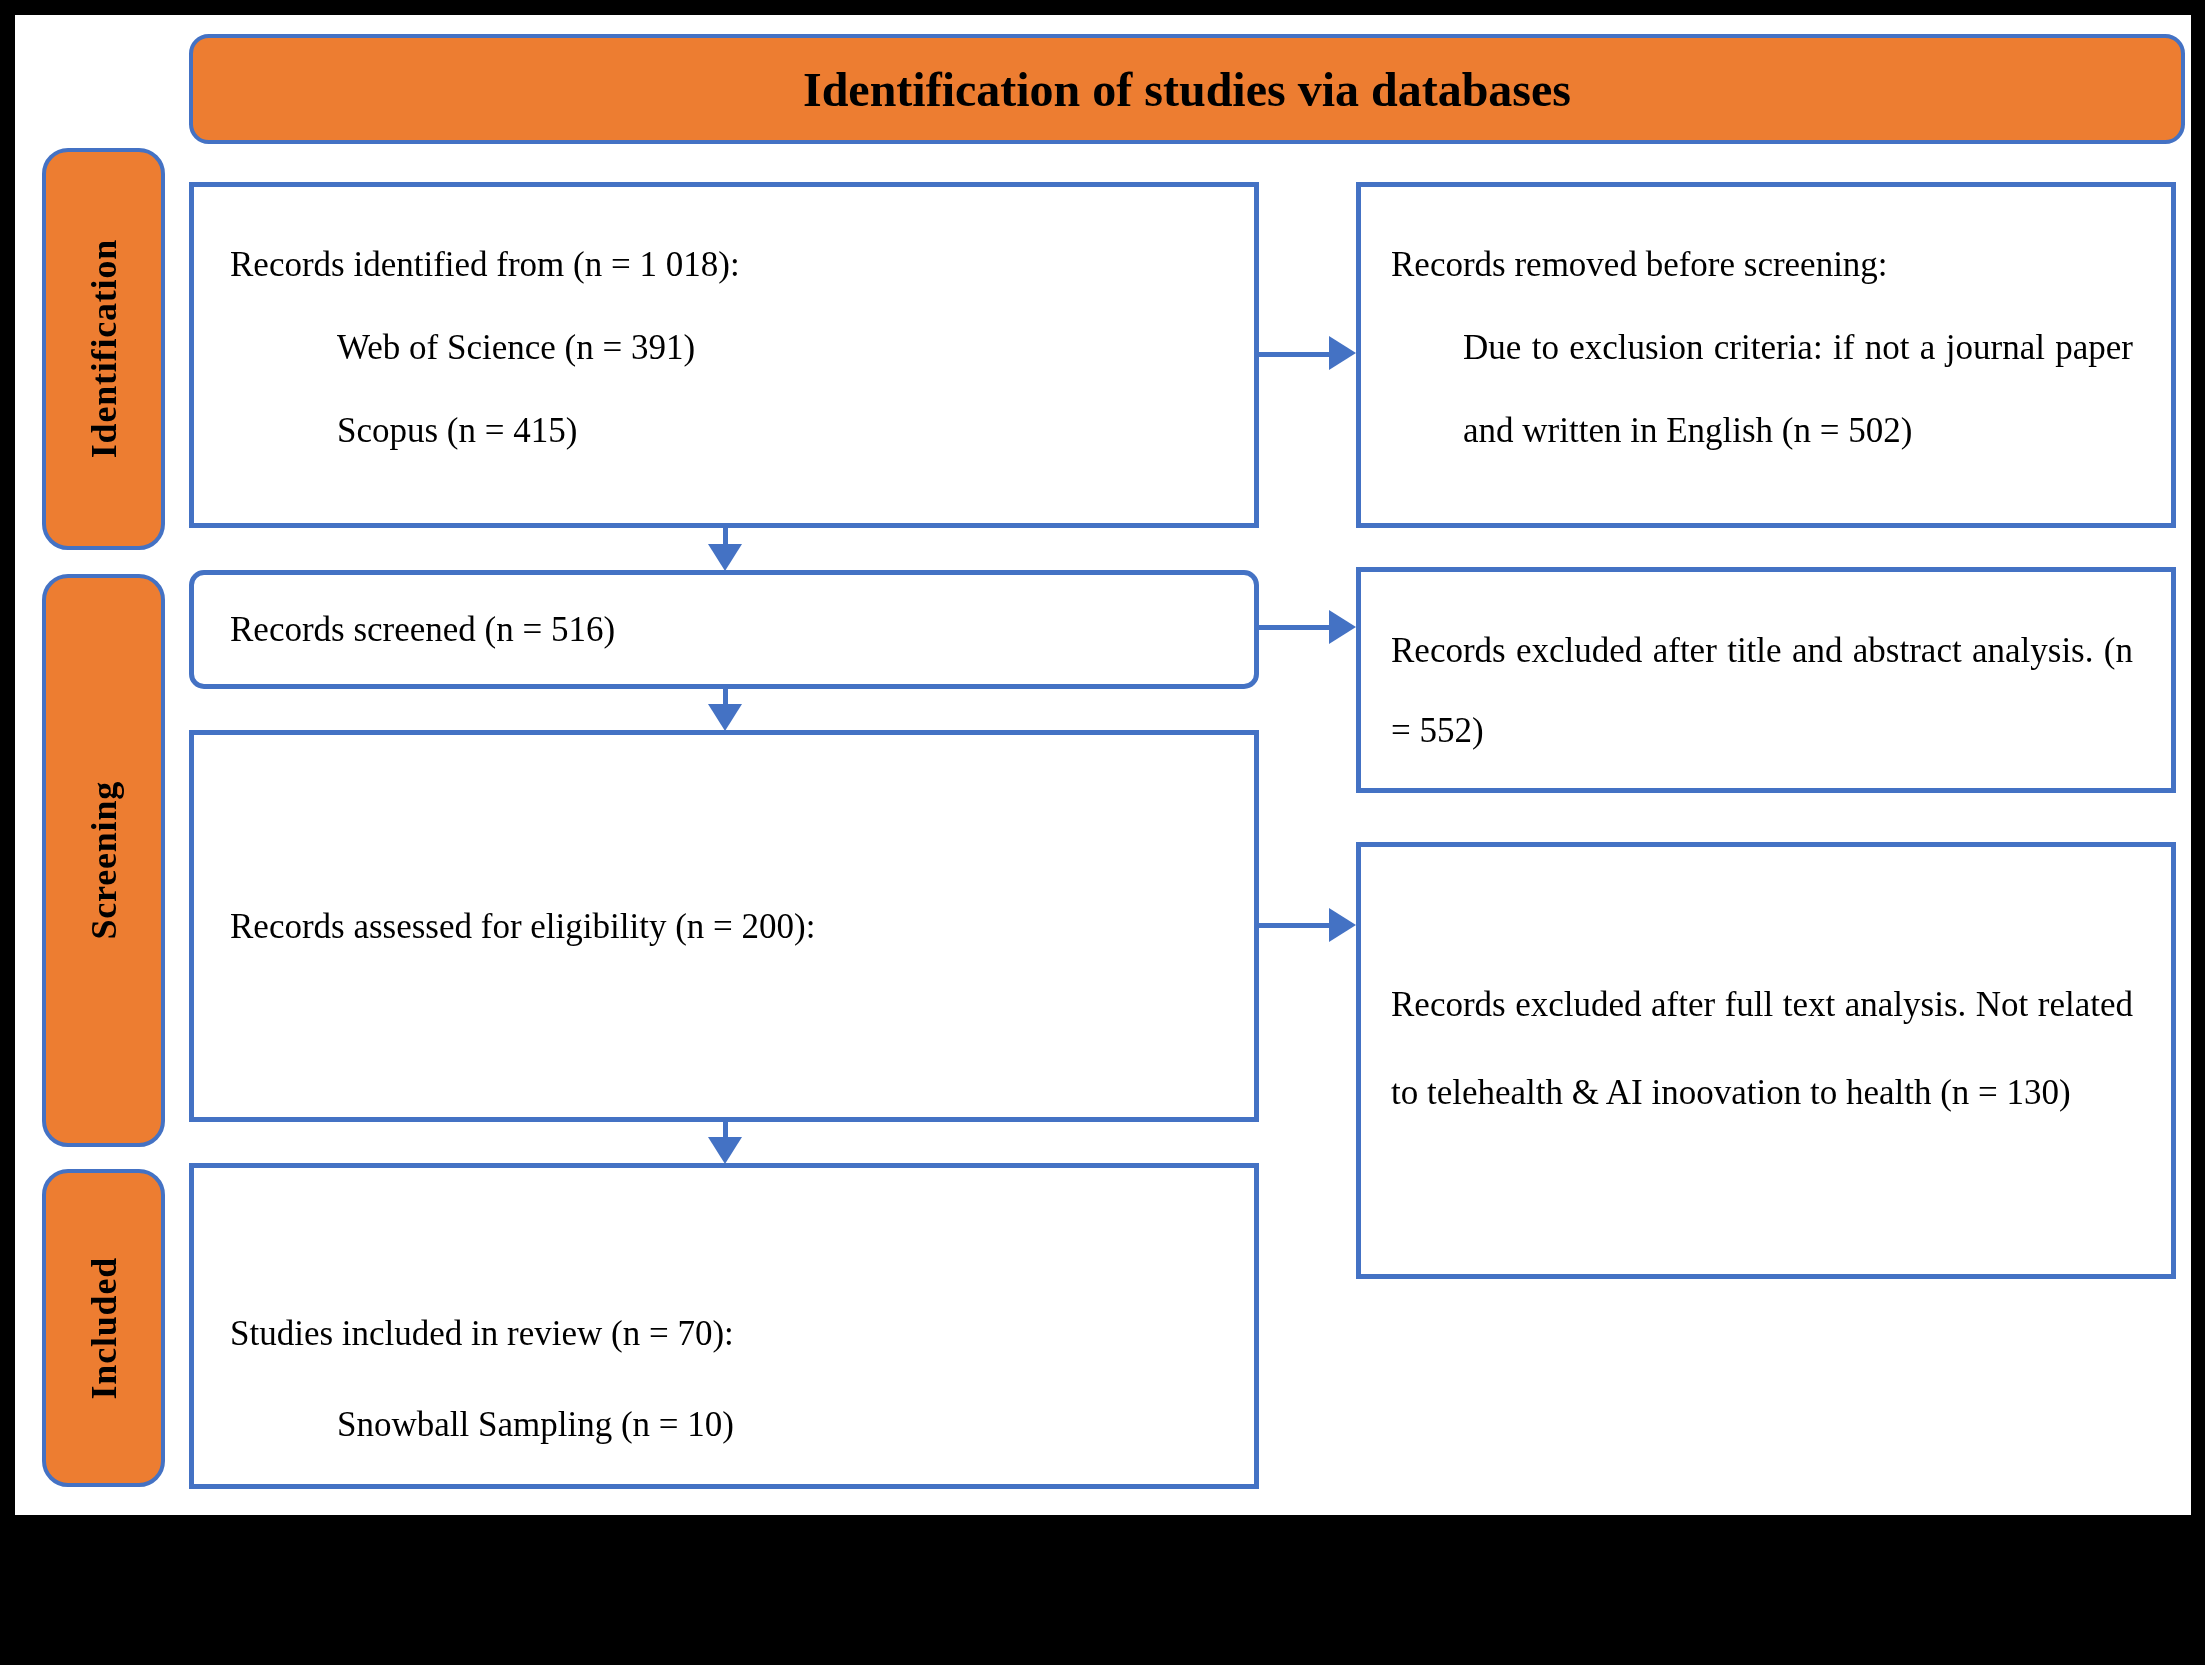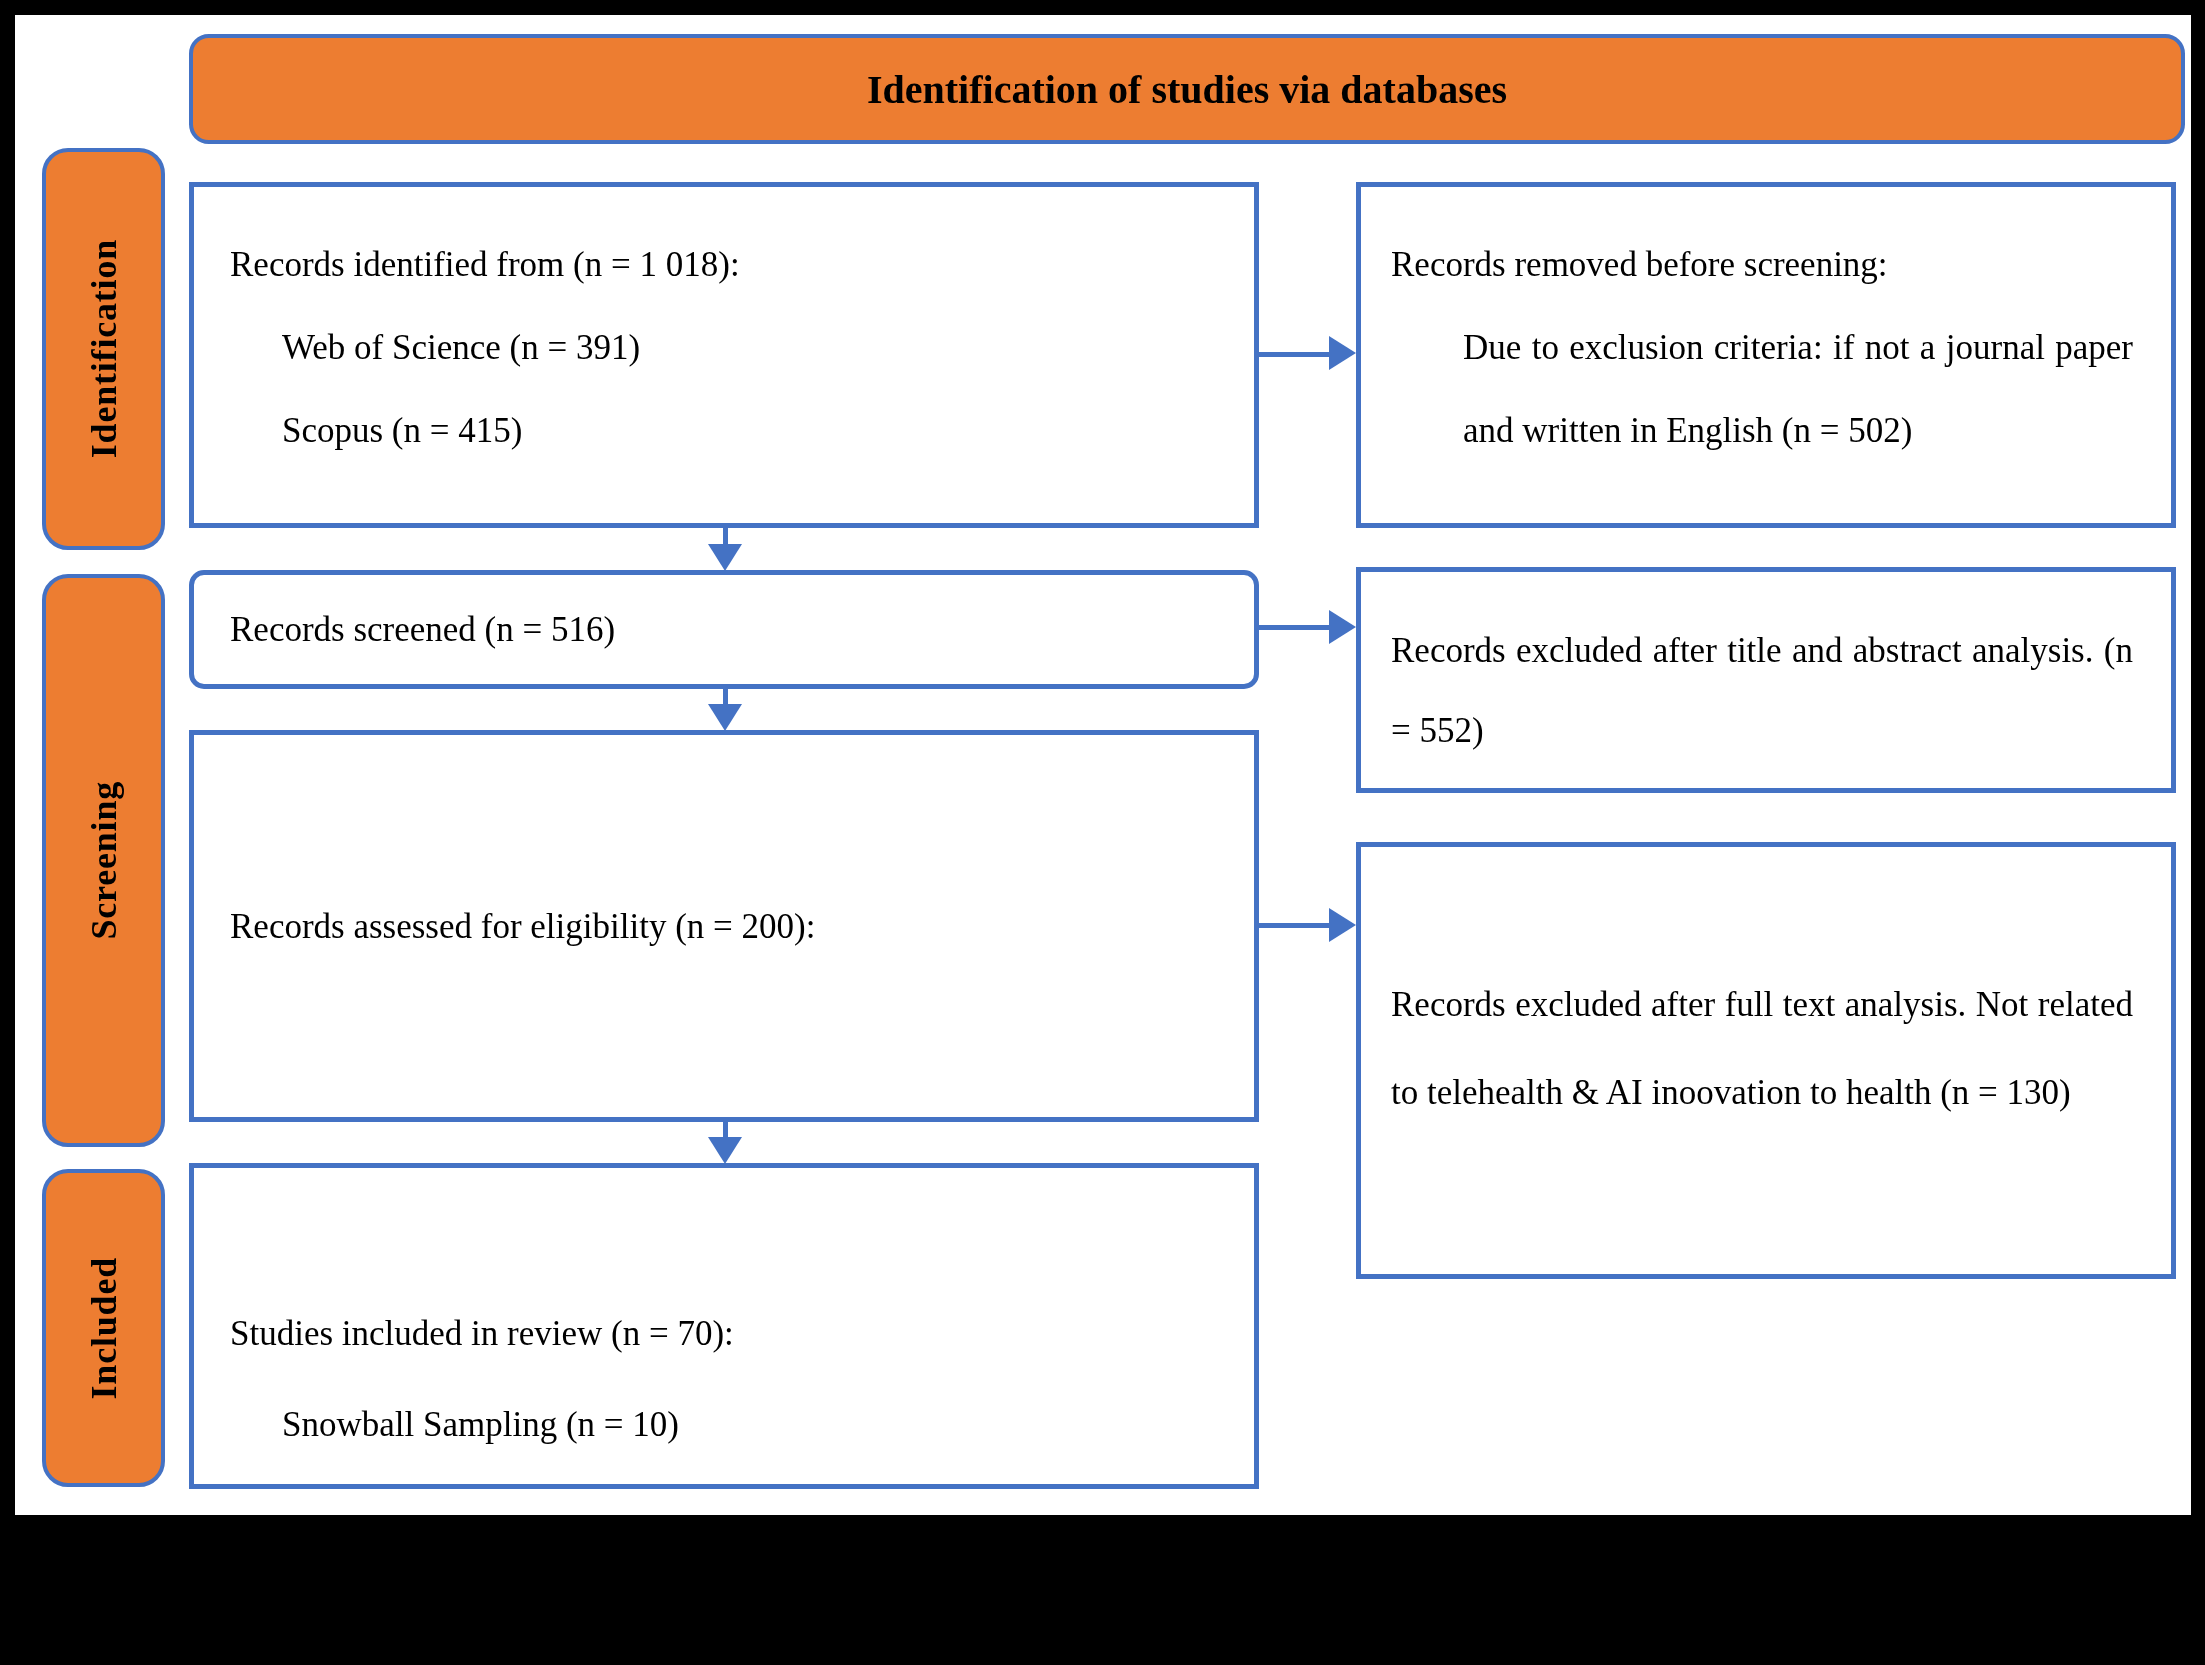--- a/index.html
+++ b/index.html
@@ -14,21 +14,21 @@
   #paper{
     position:absolute;left:15px;top:15px;width:2176px;height:1500px;
     background:#fff;
   }
   .titlebar{
     position:absolute;left:189px;top:34px;width:1996px;height:110px;
     background:#ED7D31;
     border:4.5px solid #4472C4;border-radius:19.7px;
     box-sizing:border-box;
     display:flex;align-items:center;justify-content:center;
-    font-weight:bold;font-size:40px;
+    font-weight:bold;font-size:48px;
   }
   .stage{
     position:absolute;left:42px;width:123px;
     background:#ED7D31;
     border:4.5px solid #4472C4;border-radius:26px;
     box-sizing:border-box;
     display:flex;align-items:center;justify-content:center;
   }
   .stage .vtext{
     writing-mode:vertical-rl;
@@ -51,21 +51,21 @@
   }
   .col-left{left:189px;width:1070px;}
   .col-right{left:1356px;width:820px;}
   .box-identified{top:182px;height:346px;padding:36px 30px 0 36px;}
   .box-screened{top:570px;height:119px;display:flex;align-items:center;padding-left:36px;border-radius:15px;}
   .box-assessed{top:730px;height:392px;display:flex;align-items:center;padding-left:36px;}
   .box-included{top:1163px;height:326px;padding:120px 30px 0 36px;line-height:91px;}
   .box-removed{top:182px;height:346px;padding:36px 38px 0 30px;}
   .box-excluded-title{top:567px;height:226px;padding:39px 38px 0 30px;line-height:80px;}
   .box-excluded-fulltext{top:842px;height:437px;padding:114px 38px 0 30px;line-height:88px;}
-  .indent{margin-left:52px;}
+  .indent{margin-left:107px;}
   .just{text-align:justify;text-align-last:left;}
   .hang{margin-left:72px;}
   
   .aline-h{position:absolute;height:5.3px;background:#4472C4;}
   .aline-v{position:absolute;width:5.3px;background:#4472C4;}
   .ahead-right{
     position:absolute;width:0;height:0;
     border-top:17.4px solid transparent;
     border-bottom:17.4px solid transparent;
     border-left:27px solid #4472C4;

